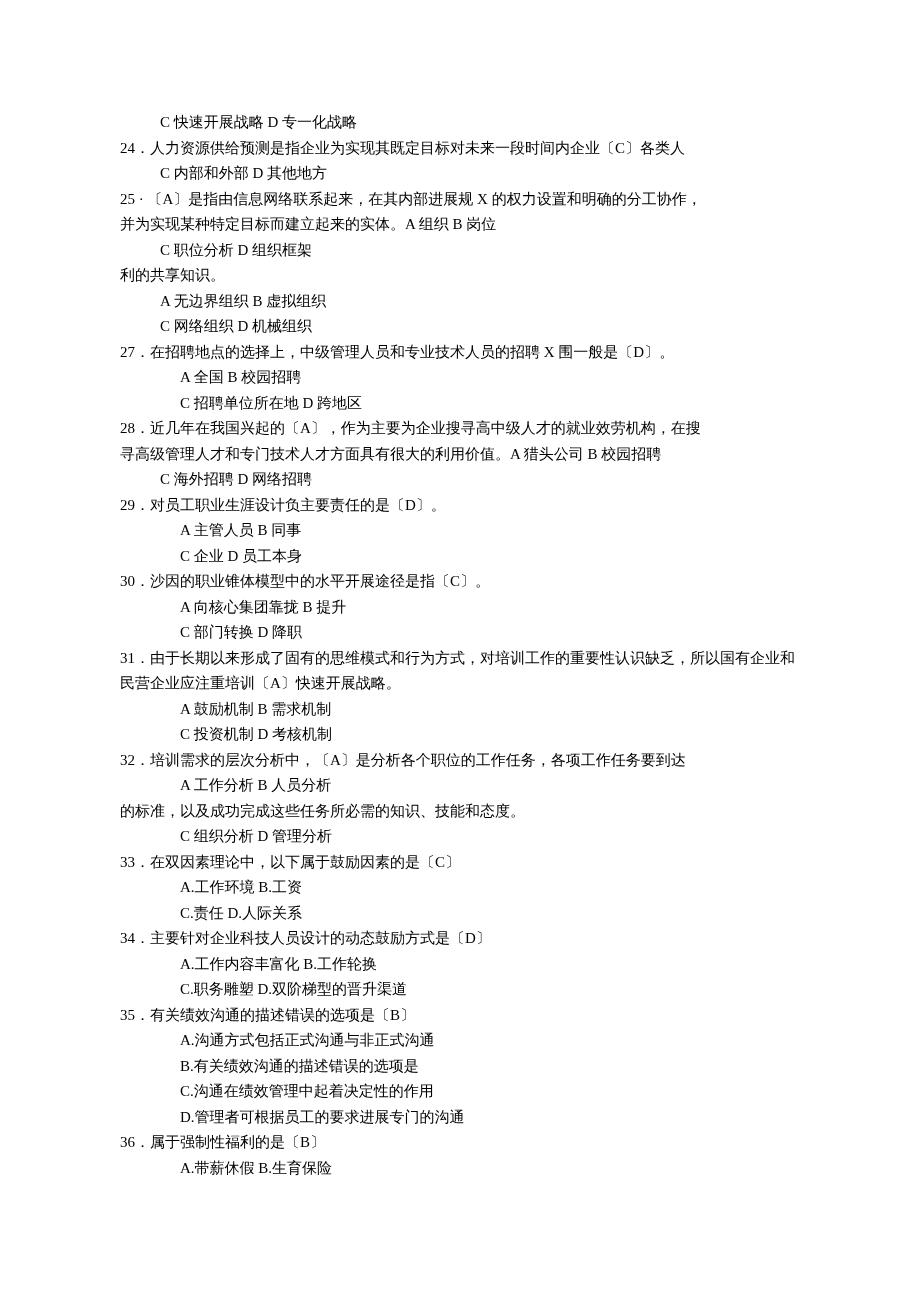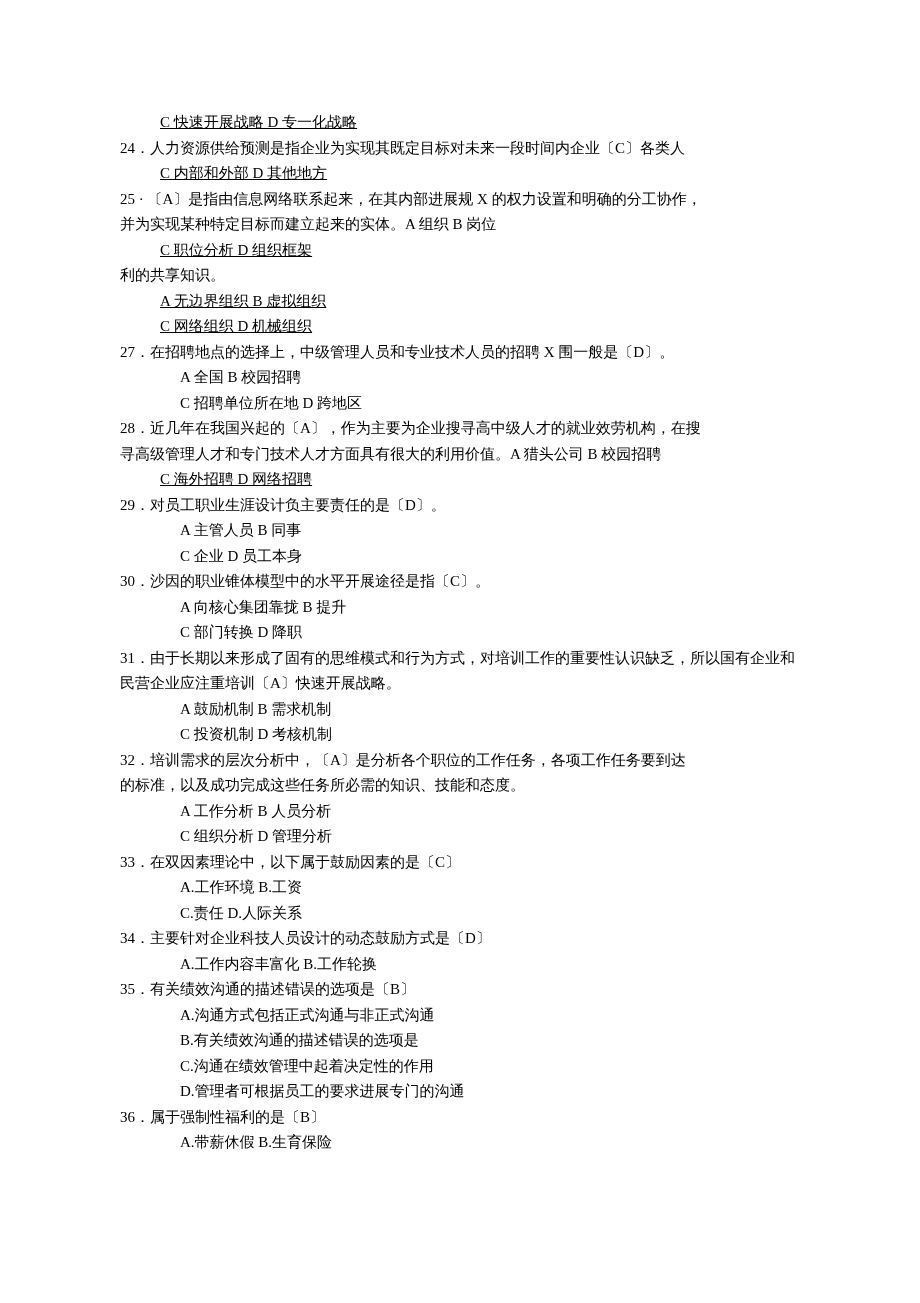--- a/index.html
+++ b/index.html
@@ -12,21 +12,21 @@
     line-height: 1.7;
     width: 920px;
   }
   .page {
     padding: 110px 120px 80px 120px;
   }
   .row {
     margin: 0;
     padding: 0;
   }
-  .ind1 { padding-left: 40px; text-decoration: underline; }
+  .ind1 { padding-left: 40px; }
   .ind2 { padding-left: 60px; }
 </style>
 </head>
 <body>
 
 <div class="page">
   <div id="content">
       <div class="row ind1">C 快速开展战略 D 专一化战略</div>
       <div class="row ">24．人力资源供给预测是指企业为实现其既定目标对未来一段时间内企业〔C〕各类人</div>
       <div class="row ind1">C 内部和外部 D 其他地方</div>
@@ -46,28 +46,29 @@
       <div class="row ind2">A 主管人员 B 同事</div>
       <div class="row ind2">C 企业 D 员工本身</div>
       <div class="row ">30．沙因的职业锥体模型中的水平开展途径是指〔C〕。</div>
       <div class="row ind2">A 向核心集团靠拢 B 提升</div>
       <div class="row ind2">C 部门转换 D 降职</div>
       <div class="row ">31．由于长期以来形成了固有的思维模式和行为方式，对培训工作的重要性认识缺乏，所以国有企业和</div>
       <div class="row ">民营企业应注重培训〔A〕快速开展战略。</div>
       <div class="row ind2">A 鼓励机制 B 需求机制</div>
       <div class="row ind2">C 投资机制 D 考核机制</div>
       <div class="row ">32．培训需求的层次分析中，〔A〕是分析各个职位的工作任务，各项工作任务要到达</div>
+      <div class="row ind2">A 工作分析 B 人员分析</div>
       <div class="row ">的标准，以及成功完成这些任务所必需的知识、技能和态度。</div>
-      <div class="row ind2">A 工作分析 B 人员分析</div>
       <div class="row ind2">C 组织分析 D 管理分析</div>
       <div class="row ">33．在双因素理论中，以下属于鼓励因素的是〔C〕</div>
       <div class="row ind2">A.工作环境 B.工资</div>
       <div class="row ind2">C.责任 D.人际关系</div>
       <div class="row ">34．主要针对企业科技人员设计的动态鼓励方式是〔D〕</div>
       <div class="row ind2">A.工作内容丰富化 B.工作轮换</div>
+      <div class="row ind2">C.职务雕塑 D.双阶梯型的晋升渠道</div>
       <div class="row ">35．有关绩效沟通的描述错误的选项是〔B〕</div>
       <div class="row ind2">A.沟通方式包括正式沟通与非正式沟通</div>
       <div class="row ind2">B.有关绩效沟通的描述错误的选项是</div>
       <div class="row ind2">C.沟通在绩效管理中起着决定性的作用</div>
       <div class="row ind2">D.管理者可根据员工的要求进展专门的沟通</div>
       <div class="row ">36．属于强制性福利的是〔B〕</div>
       <div class="row ind2">A.带薪休假 B.生育保险</div>
     </div>
 </div>
 

